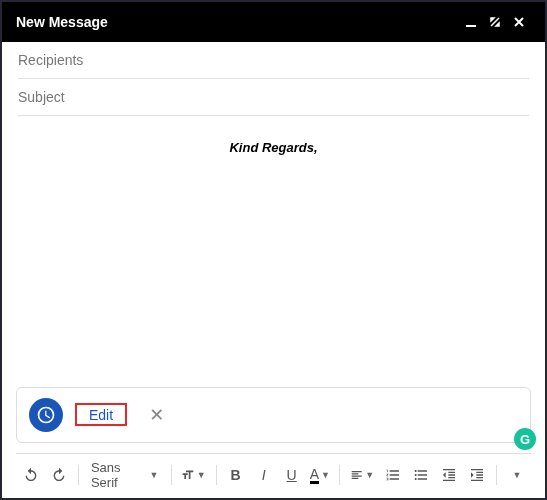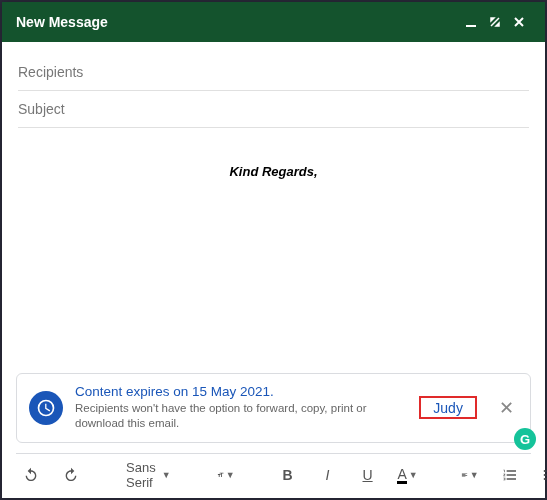--- a/index.html
+++ b/index.html
@@ -1,37 +1,37 @@
 <!DOCTYPE html>
 <html><head>
 <meta charset="utf-8">
 <style>
 * { margin: 0; padding: 0; box-sizing: border-box; }
 body { font-family: Arial, sans-serif; background: #2a2a3a; width: 547px; height: 500px; overflow: hidden; }
 .compose-window { width: 543px; height: 496px; background: #fff; margin: 2px; display: flex; flex-direction: column; box-shadow: 0 0 8px rgba(0,0,0,0.3); }
-.title-bar { background: #14532d; color: #fff; height: 40px; display: flex; align-items: center; padding: 0 14px; font-weight: bold; font-size: 14px; }
+.title-bar { background: #000000; color: #fff; height: 40px; display: flex; align-items: center; padding: 0 14px; font-weight: bold; font-size: 14px; }
 .title-bar .spacer { flex: 1; }
 .win-btn { width: 24px; height: 24px; display: flex; align-items: center; justify-content: center; cursor: pointer; color: #fff; font-size: 14px; }
-.fields { padding: 12px 16px; }
+.fields { padding: 0 16px; }
 .field-row { border-bottom: 1px solid #e0e0e0; padding: 10px 0; color: #777; font-size: 14px; }
 .body-area { flex: 1; padding: 24px 16px 0 16px; font-size: 13px; }
 .sig-line1 { font-weight: bold; font-style: italic; text-align: center; }
 .sig-line2 { font-weight: bold; font-style: italic; margin-top: 2px; }
 .bottom { padding: 10px 14px 8px 14px; }
 .confidential-box { border: 1px solid #dadce0; border-radius: 6px; padding: 10px 12px; display: flex; align-items: center; gap: 12px; position: relative; }
 .conf-icon { width: 34px; height: 34px; background: #1a56b8; border-radius: 50%; display: flex; align-items: center; justify-content: center; flex-shrink: 0; }
 .conf-icon svg { fill: #fff; }
 .conf-text { flex: 1; }
 .conf-title { color: #1a56b8; font-size: 13.5px; margin-bottom: 2px; }
 .conf-sub { color: #666; font-size: 11.5px; line-height: 1.35; }
 .edit-btn { color: #1a56b8; font-size: 14px; padding: 4px 8px; cursor: pointer; }
 .edit-highlight { border: 2.5px solid #e02a2a; padding: 1px 4px; }
 .conf-close { color: #888; font-size: 18px; padding: 0 4px; cursor: pointer; margin-left: 6px; }
 .grammarly { position: absolute; right: -6px; bottom: -8px; width: 22px; height: 22px; background: #15c39a; border-radius: 50%; color: #fff; display: flex; align-items: center; justify-content: center; font-size: 13px; font-weight: bold; }
-.toolbar { border-top: 1px solid #dadce0; margin-top: 10px; padding: 6px 2px 0 2px; display: flex; align-items: center; gap: 14px; color: #555; }
+.toolbar { border-top: 1px solid #dadce0; margin-top: 10px; padding: 6px 2px 0 2px; display: flex; align-items: center; gap: 2px; color: #555; }
 .tbtn { height: 26px; min-width: 26px; display: flex; align-items: center; justify-content: center; cursor: pointer; font-size: 14px; padding: 0 4px; }
 .tsep { width: 1px; height: 20px; background: #dadce0; margin: 0 4px; }
 .font-sel { display: flex; align-items: center; gap: 4px; font-size: 13px; padding: 0 6px; cursor: pointer; }
 .caret { font-size: 9px; color: #666; margin-left: 2px; }
 .svg-ic { width: 16px; height: 16px; fill: #555; }
 .u-line { text-decoration: underline; }
 </style>
 </head>
 <body>
 
@@ -69,26 +69,22 @@
     <div class="sig-line1">Kind Regards,</div>
   </div>
 
   <div class="bottom">
     <div class="confidential-box">
       <div class="conf-icon">
         <svg width="20" height="20" viewBox="0 0 24 24">
             <path d="M12 2a10 10 0 100 20 10 10 0 000-20zm0 18a8 8 0 110-16 8 8 0 010 16zm.5-13H11v6l5.2 3.1.8-1.3-4.5-2.7V7z"></path>
           </svg>
       </div>
-      <div class="conf-text">
-        <div class="conf-title">Content expires on 15 May 2021.</div>
-        <div class="conf-sub">Recipients won't have the option to forward, copy, print or download this email.</div>
-      </div>
       <div>
-        <span class="edit-highlight"><span class="edit-btn">Judy</span></span>
+        <span class="edit-highlight"><span class="edit-btn">Edit</span></span>
       </div>
       <div class="conf-close">✕</div>
       <div class="grammarly">G</div>
     </div>
 
     <div class="toolbar">
       <div class="tbtn">
         <svg class="svg-ic" viewBox="0 0 24 24">
             <path d="M12 5V1L7 6l5 5V7c3.3 0 6 2.7 6 6s-2.7 6-6 6-6-2.7-6-6H4c0 4.4 3.6 8 8 8s8-3.6 8-8-3.6-8-8-8z"></path>
           </svg>

